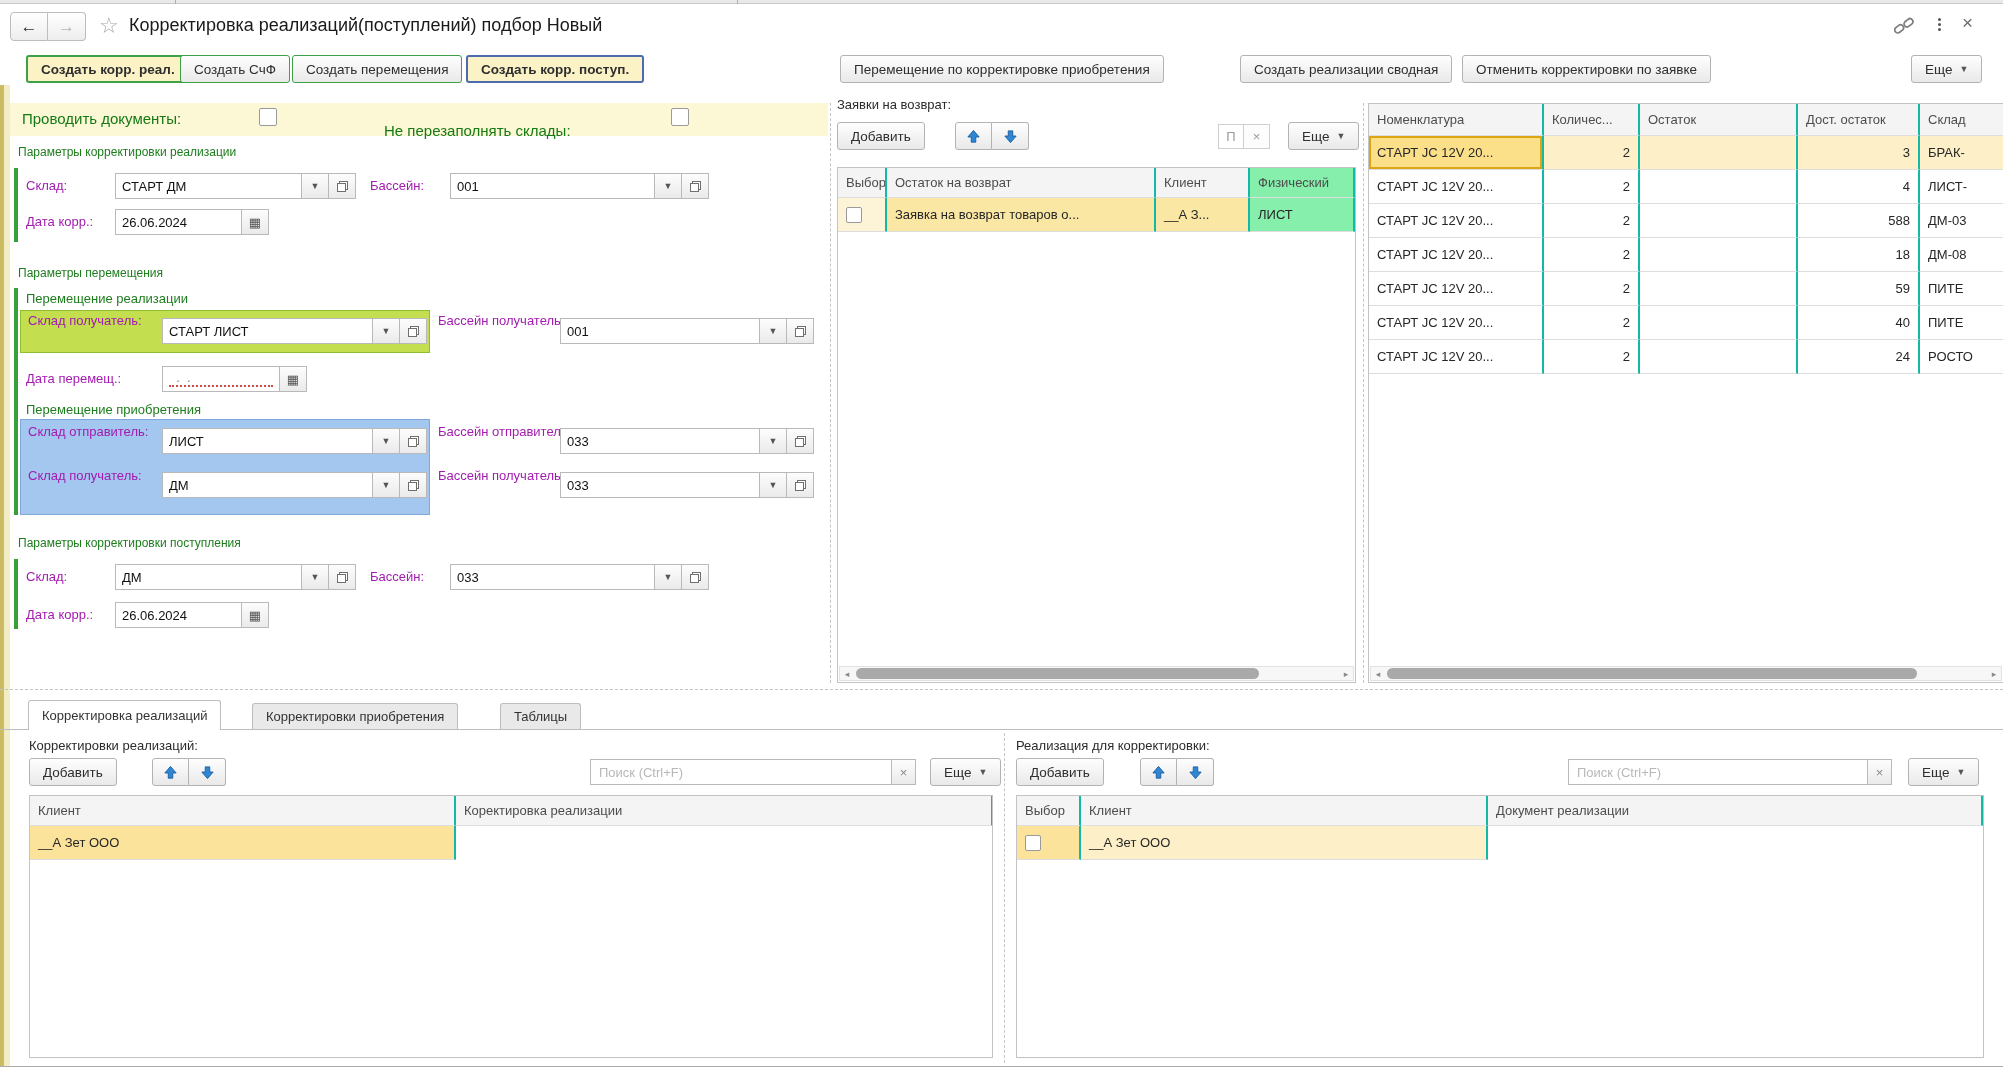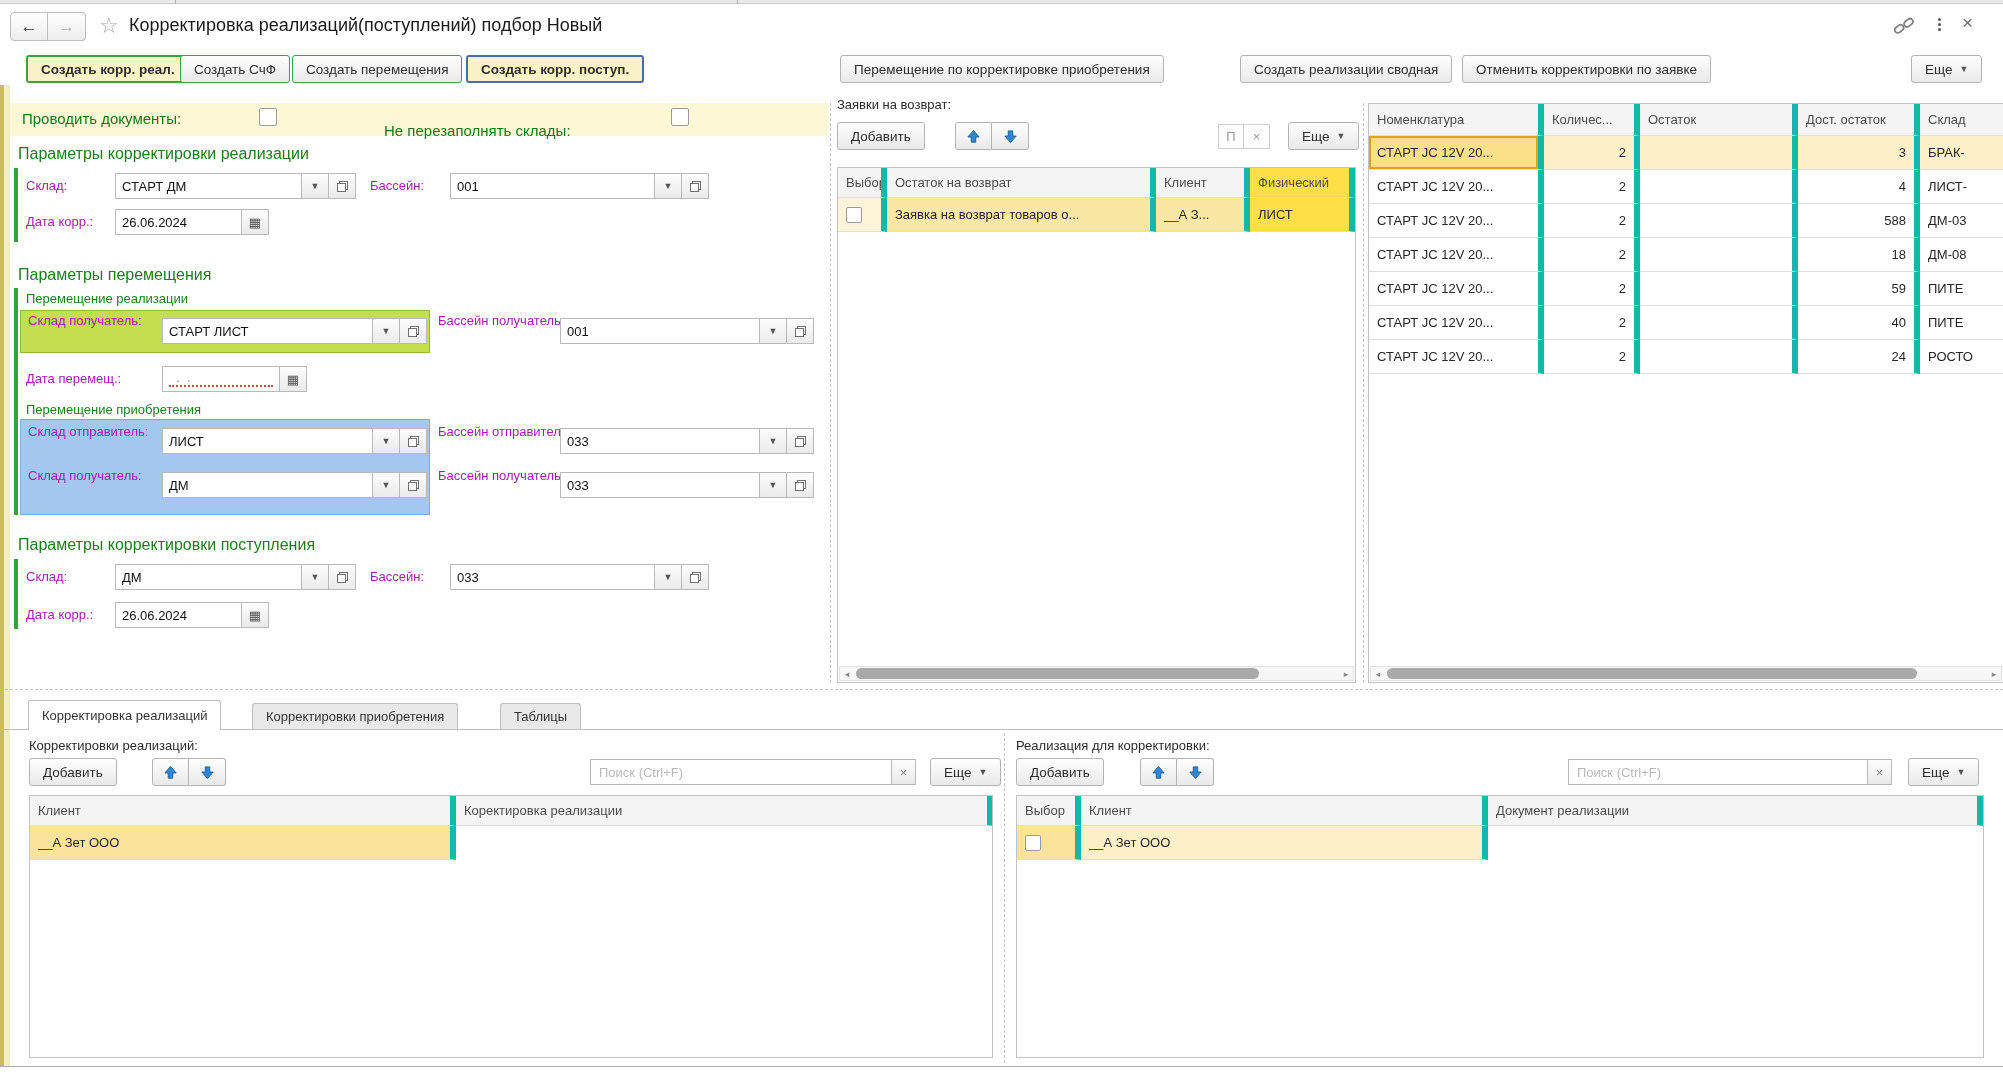--- a/index.html
+++ b/index.html
@@ -37,42 +37,42 @@
   .combo .cbtn{width:27px;display:flex;align-items:center;justify-content:center;border:1px solid #b9b9b9;border-left:none;background:linear-gradient(#fdfdfd,#eaeaea)}
   .caret-g{font-size:9px;color:#555}
   .icon-open{width:11px;height:11px;position:relative;display:inline-block}
   .icon-open::after{content:"";position:absolute;right:0;top:0;width:7px;height:7px;border:1px solid #6f6f6f;background:#fff}
   .icon-open::before{content:"";position:absolute;left:0;bottom:0;width:7px;height:7px;border:1px solid #6f6f6f;background:#fff;z-index:1}
   .cal{font-size:13px;color:#555;line-height:1}
   .empty-date{color:#8a8a8a;border-bottom:2px dotted #d24a43;white-space:pre;line-height:14px}
 
   
   .gbar{position:absolute;width:4px;background:#38a038}
-  .ghead{position:absolute;color:#1d7d1d;font-size:16px;white-space:nowrap}
+  .ghead{position:absolute;color:#1d7d1d;font-size:12px;white-space:nowrap}
   .gsub{position:absolute;color:#1d7d1d;font-size:13px;white-space:nowrap}
   .flabel{position:absolute;font-size:13px;color:#a21caf;white-space:nowrap;line-height:16px}
   .boldgreen{position:absolute;color:#157a15;font-weight:normal;font-size:15px;white-space:nowrap}
   .band{position:absolute;background:#fcf7d5}
   .cb{position:absolute;width:18px;height:18px;border:1px solid #9a9a9a;border-radius:2px;background:#fff}
   .cbs{width:16px;height:16px;border:1px solid #9a9a9a;border-radius:2px;background:#fff}
   .hl-lime{position:absolute;background:#c3de4e;border:1px solid #8fbe30}
   .hl-blue{position:absolute;background:#a3c7ef;border:1px solid #7fa8d9}
 
   
   .ptitle{position:absolute;font-size:13px;color:#2b2b2b;white-space:nowrap}
   .tblbox{position:absolute;border:1px solid #c3c3c3;background:#fff;overflow:hidden}
   .grid{display:grid}
-  .c{border-right:6px solid #14b8a6;border-bottom:1px solid #dedede;display:flex;align-items:center;padding:0 8px;height:34px;background:#fff;font-size:13px;color:#262626;overflow:hidden;white-space:nowrap}
+  .c{border-right:2px solid #14b8a6;border-bottom:1px solid #dedede;display:flex;align-items:center;padding:0 8px;height:34px;background:#fff;font-size:13px;color:#262626;overflow:hidden;white-space:nowrap}
   .c.h{background:#f4f4f4;color:#4d4d4d;height:30px}
   .c.h32{height:32px}
   .c.num{justify-content:flex-end}
   .c.sel{background:#fdf0c8}
   .c.cur{background:#fbe39b}
   .c.cur2{background:#fce089;box-shadow:inset 0 0 0 2px #dda413}
-  .c.yel{background:#fde047}
+  .c.yel{background:#86efac}
   .c.selmid{background:#fbe7a4}
   .c.selchk{background:#fdf4d8}
 
   .search{position:absolute;height:26px;border:1px solid #b9b9b9;background:#fff;padding:0 8px;font-size:13px;color:#333}
   .search::placeholder{color:#b8b8b8}
   .xbtn{position:absolute;height:26px;width:24px;border:1px solid #b9b9b9;border-left:none;background:linear-gradient(#fdfdfd,#eaeaea);display:flex;align-items:center;justify-content:center;color:#8a8a8a;font-size:13px}
   .mini{position:absolute;height:25px;display:flex}
   .mini .mbox{width:26px;border:1px solid #cfcfcf;display:flex;align-items:center;justify-content:center;color:#9a9a9a;background:#fff}
   .mini .mx{width:26px;border:1px solid #cfcfcf;border-left:none;display:flex;align-items:center;justify-content:center;color:#9a9a9a;background:#fdfdfd}
   .arrgrp{position:absolute;display:flex}

